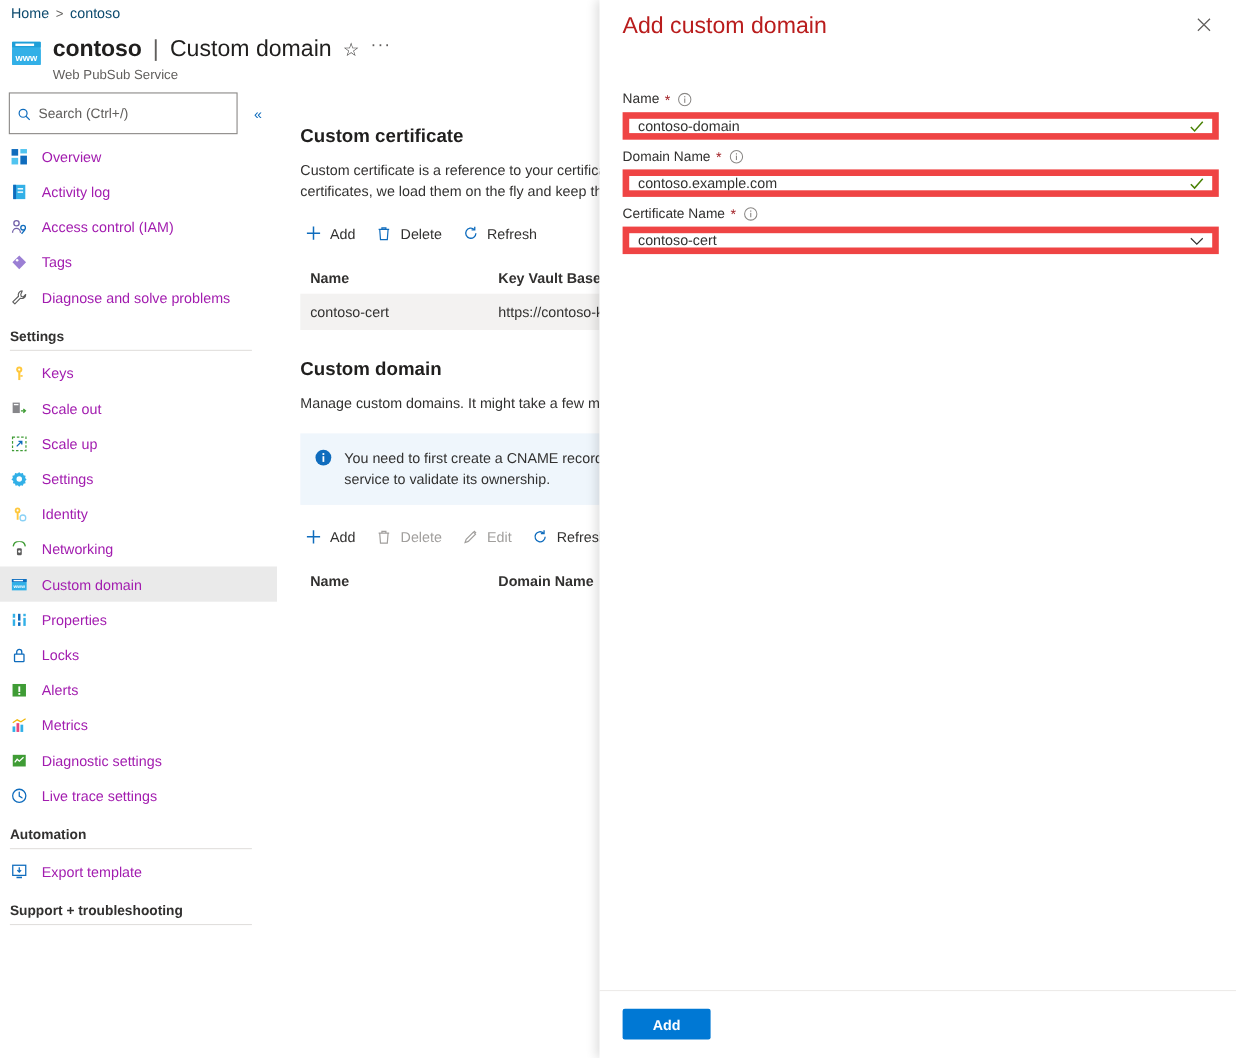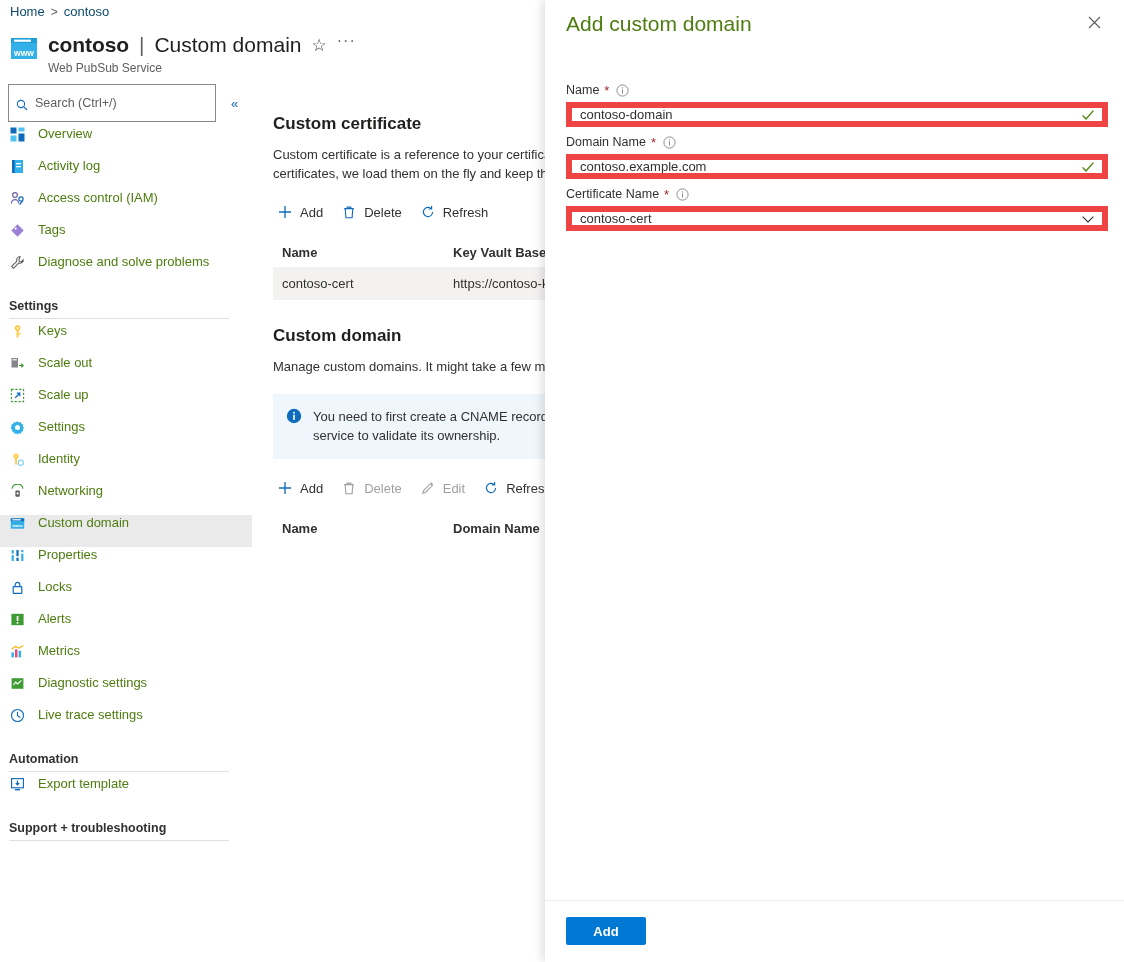--- a/index.html
+++ b/index.html
@@ -157,25 +157,26 @@
     padding: 2px 3px;
     line-height: 1;
   }
 
   .nav {
     margin-top: 8px;
     width: 252px;
   }
   .nav-item {
     display: flex;
+    align-items: center;
     gap: 12px;
     height: 32px;
     padding-left: 9px;
     font-size: 13px;
-    color: #4d7c0f;
+    color: #a21caf;
     cursor: pointer;
     white-space: nowrap;
   }
   .nav-item.selected { background: #eaeaea; }
   .nav-ico {
     width: 17px;
     height: 17px;
     flex: none;
     display: flex;
     align-items: center;
@@ -308,21 +309,21 @@
   }
   .panel-head {
     position: relative;
     padding: 10px 18px 0 21px;
     height: 52px;
     flex: none;
   }
   .panel-title {
     font-size: 21px;
     font-weight: 400;
-    color: #4d7c0f;
+    color: #b91c1c;
     line-height: 28px;
   }
   .panel-close {
     position: absolute;
     right: 14px;
     top: 6px;
     width: 32px;
     height: 32px;
     display: flex;
     align-items: center;

